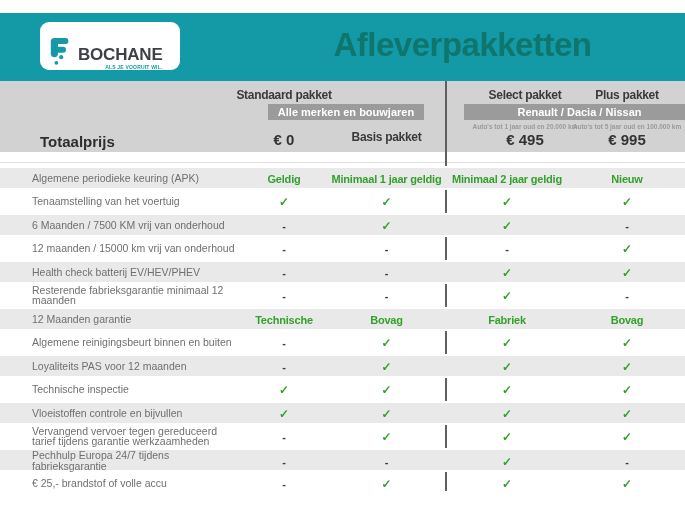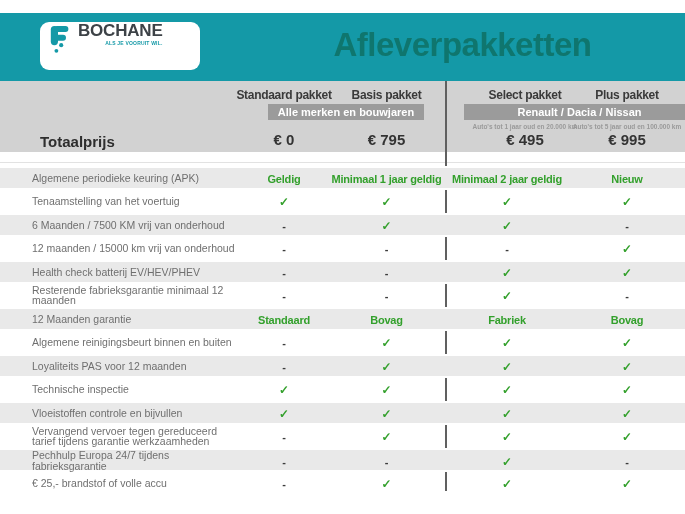--- a/index.html
+++ b/index.html
@@ -6,22 +6,22 @@
   body{
     width:685px;height:514px;position:relative;background:#ffffff;
     font-family:"Liberation Sans", sans-serif;overflow:hidden;
     -webkit-font-smoothing:antialiased;
   }
   .teal-band{
     position:absolute;top:13px;left:0;width:685px;height:68px;
     background:var(--teal,#1499a7);
   }
   .logo-box{
-    position:absolute;top:22px;left:40px;width:160px;height:48px;
-    background:#ffffff;border-radius:9px;display:flex;align-items:flex-start;
+    position:absolute;top:22px;left:40px;width:140px;height:48px;
+    background:#ffffff;border-radius:9px;display:flex;align-items:flex-end;
     padding:0 8px;box-sizing:border-box;
   }
   .logo-icon{flex:0 0 auto;margin-right:4px;margin-left:2px;}
   .logo-text{display:flex;flex-direction:column;line-height:1;}
   .logo-name{
     font-size:17px;font-weight:bold;color:#3d4247;letter-spacing:-0.2px;
   }
   .logo-tagline{
     font-size:5px;font-weight:bold;color:var(--teal,#1499a7);
     text-align:right;margin-top:2px;letter-spacing:0.2px;
@@ -32,21 +32,21 @@
   }
   .header-band{
     position:absolute;top:81px;left:0;width:685px;height:71px;
     background:var(--band_gray,#d2d2d2);
   }
   .col-label{
     position:absolute;top:7px;display:flex;justify-content:center;
     font-size:12px;font-weight:bold;color:var(--text_dark,#3a3a3a);
     letter-spacing:-0.3px;white-space:nowrap;
   }
-  .c1{left:240px;width:88px;} .c2{left:328px;width:117px;}
+  .c1{left:240px;width:88px;} .c2{left:328px;width:117px;margin-top:42px;}
   .c3{left:463px;width:124px;} .c4{left:569px;width:116px;}
   .badge{
     position:absolute;top:23px;height:16px;background:var(--badge_gray,#9b9b9b);
     color:#ffffff;font-size:11px;font-weight:bold;text-align:center;
     line-height:16px;white-space:nowrap;
   }
   .badge-1{left:268px;width:156px;}
   .badge-2{left:464px;width:231px;}
   .col-note{
     position:absolute;top:42px;text-align:center;font-size:6.5px;
@@ -172,21 +172,21 @@
     </div>
     <div class="row">
       <div class="row-label">Resterende fabrieksgarantie minimaal 12 maanden</div>
       <div class="cell"><span class="dash">-</span></div>
       <div class="cell"><span class="dash">-</span></div>
       <div class="cell"><span class="check">✓</span></div>
       <div class="cell"><span class="dash">-</span></div>
     </div>
     <div class="row shaded">
       <div class="row-label">12 Maanden  garantie</div>
-      <div class="cell"><span class="celltext">Standaard</span></div>
+      <div class="cell"><span class="celltext">Technische</span></div>
       <div class="cell"><span class="celltext">Bovag</span></div>
       <div class="cell"><span class="celltext">Fabriek</span></div>
       <div class="cell"><span class="celltext">Bovag</span></div>
     </div>
     <div class="row">
       <div class="row-label">Algemene reinigingsbeurt binnen en buiten</div>
       <div class="cell"><span class="dash">-</span></div>
       <div class="cell"><span class="check">✓</span></div>
       <div class="cell"><span class="check">✓</span></div>
       <div class="cell"><span class="check">✓</span></div>

